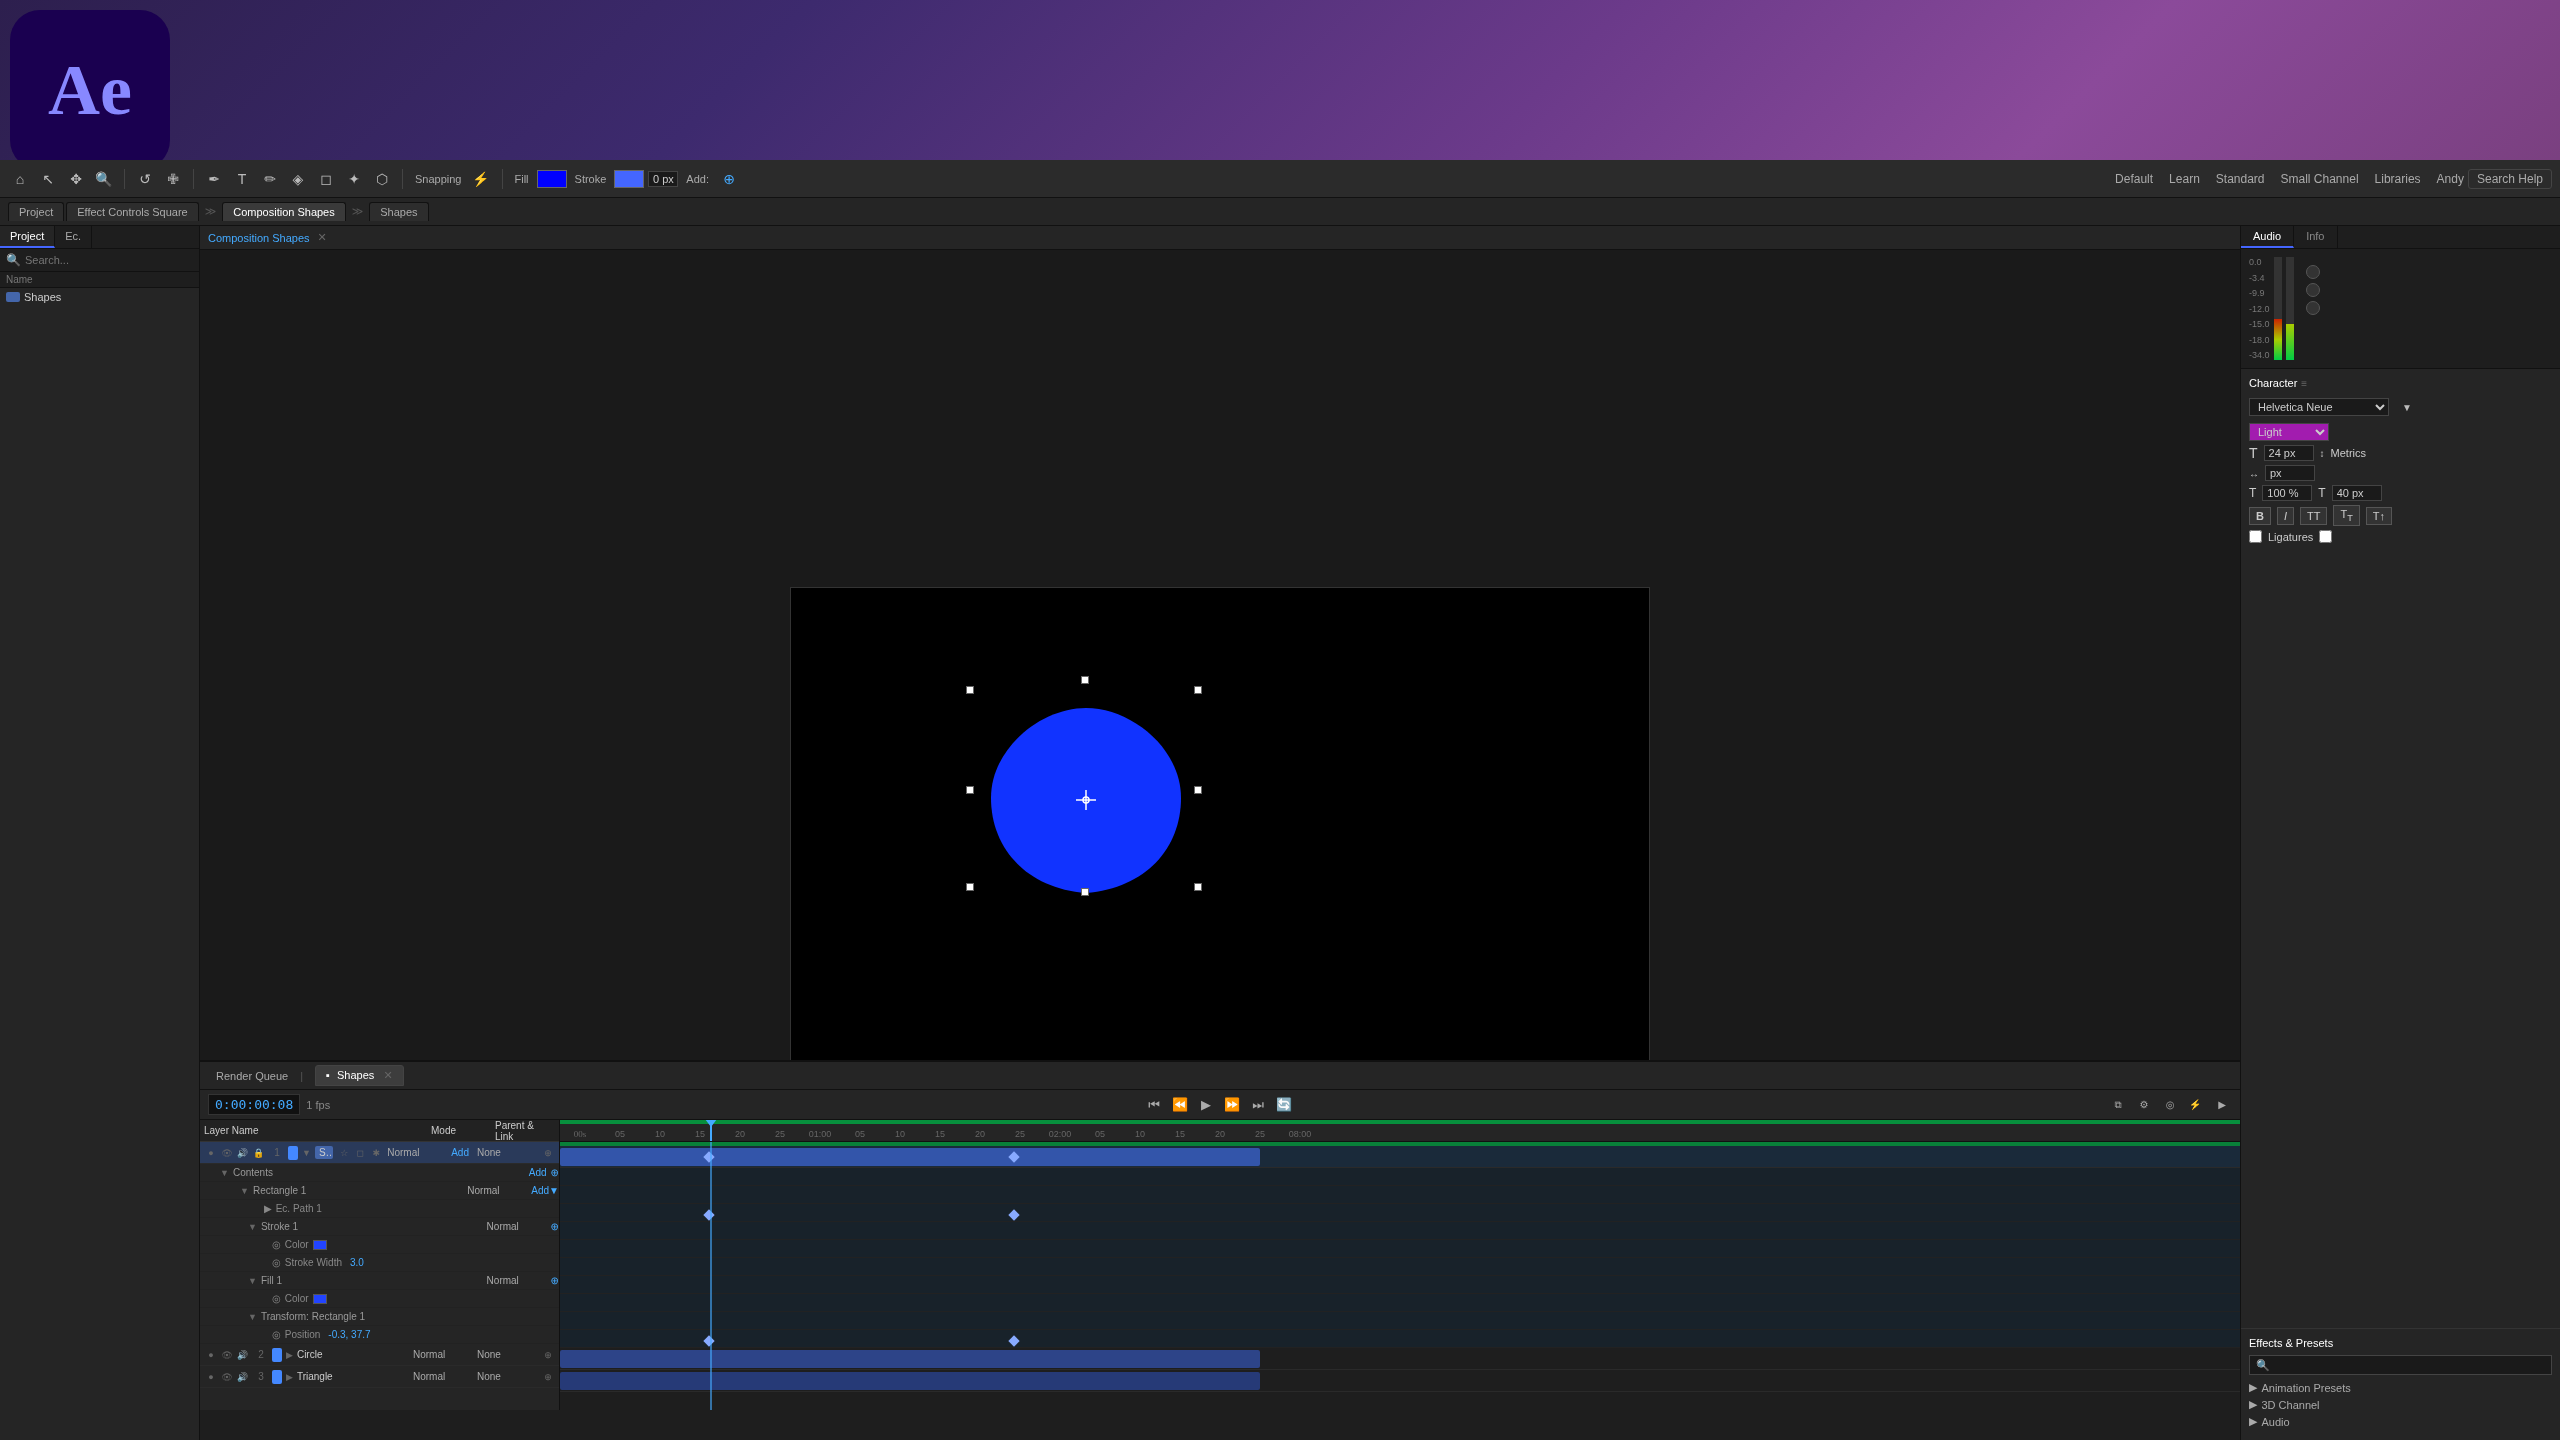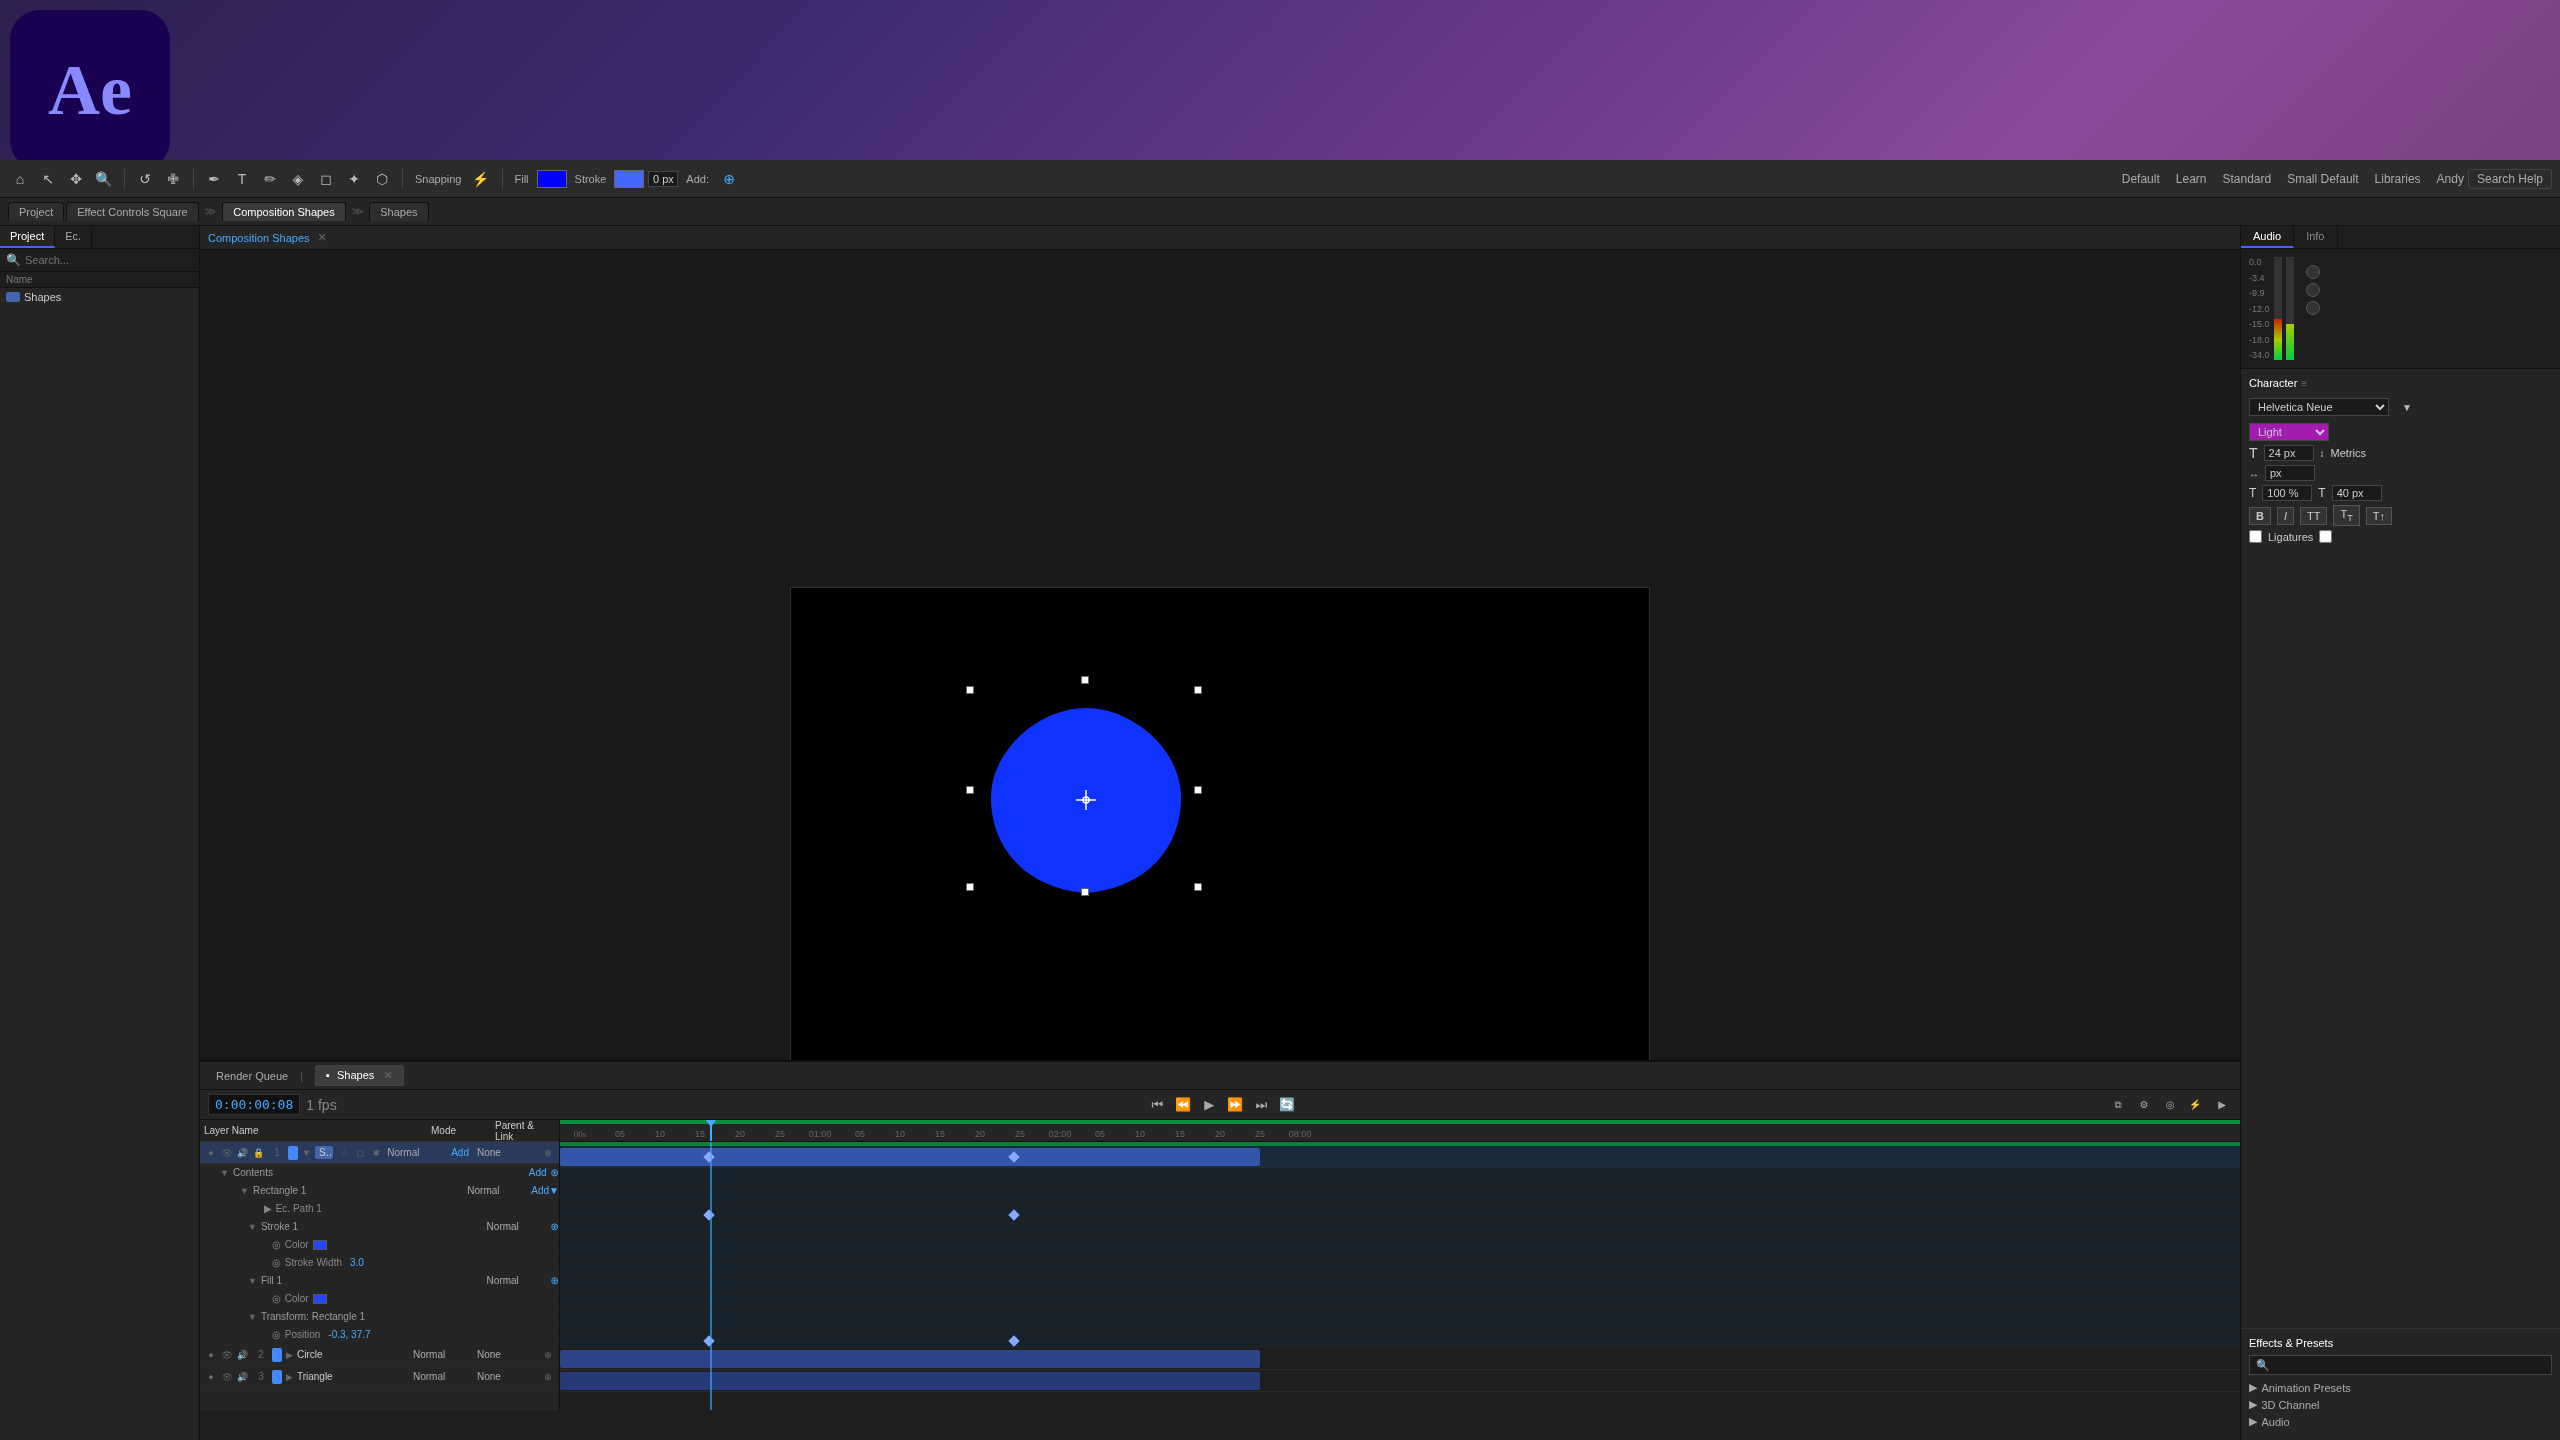--- a/index.html
+++ b/index.html
@@ -672,21 +672,21 @@
   <div class="fill-swatch"></div>
   <span class="toolbar-label">Stroke</span>
   <div class="stroke-swatch"></div>
   <input class="toolbar-input" value="0 px" style="">
   <span class="toolbar-label">Add:</span>
   <button class="toolbar-btn" style="color:#4af;">⊕</button>
   <div class="workspace-tabs">
     <span>Default</span>
     <span>Learn</span>
     <span>Standard</span>
-    <span>Small Default</span>
+    <span>Small Channel</span>
     <span>Libraries</span>
     <span>Andy</span>
   </div>
   <span class="search-help">Search Help</span>
 </div>
 
 <div id="tabs-row">
   <span class="tab-item">Project</span>
   <span class="tab-item">Effect Controls Square</span>
   <span class="breadcrumb-sep">≫</span>
@@ -861,21 +861,21 @@
     <span style="margin:0 4px;color:#555;">|</span>
     <div class="comp-tab active">
       <span>▪</span>
       <span style="margin-left:4px;">Shapes</span>
       <span style="margin-left:6px;color:#666;cursor:pointer;">✕</span>
     </div>
   </div>
 
   <div id="timeline-controls">
     <span class="timecode">0:00:00:08</span>
-    <span style="font-size:14px;color:#888;">1 fps</span>
+    <span style="font-size:11px;color:#888;">1 fps</span>
     <div style="flex:1;"></div>
 
     <button class="tl-btn">⏮</button>
     <button class="tl-btn">⏪</button>
     <button class="tl-btn">▶</button>
     <button class="tl-btn">⏩</button>
     <button class="tl-btn">⏭</button>
     <button class="tl-btn">🔄</button>
     <div style="flex:1;"></div>
 

